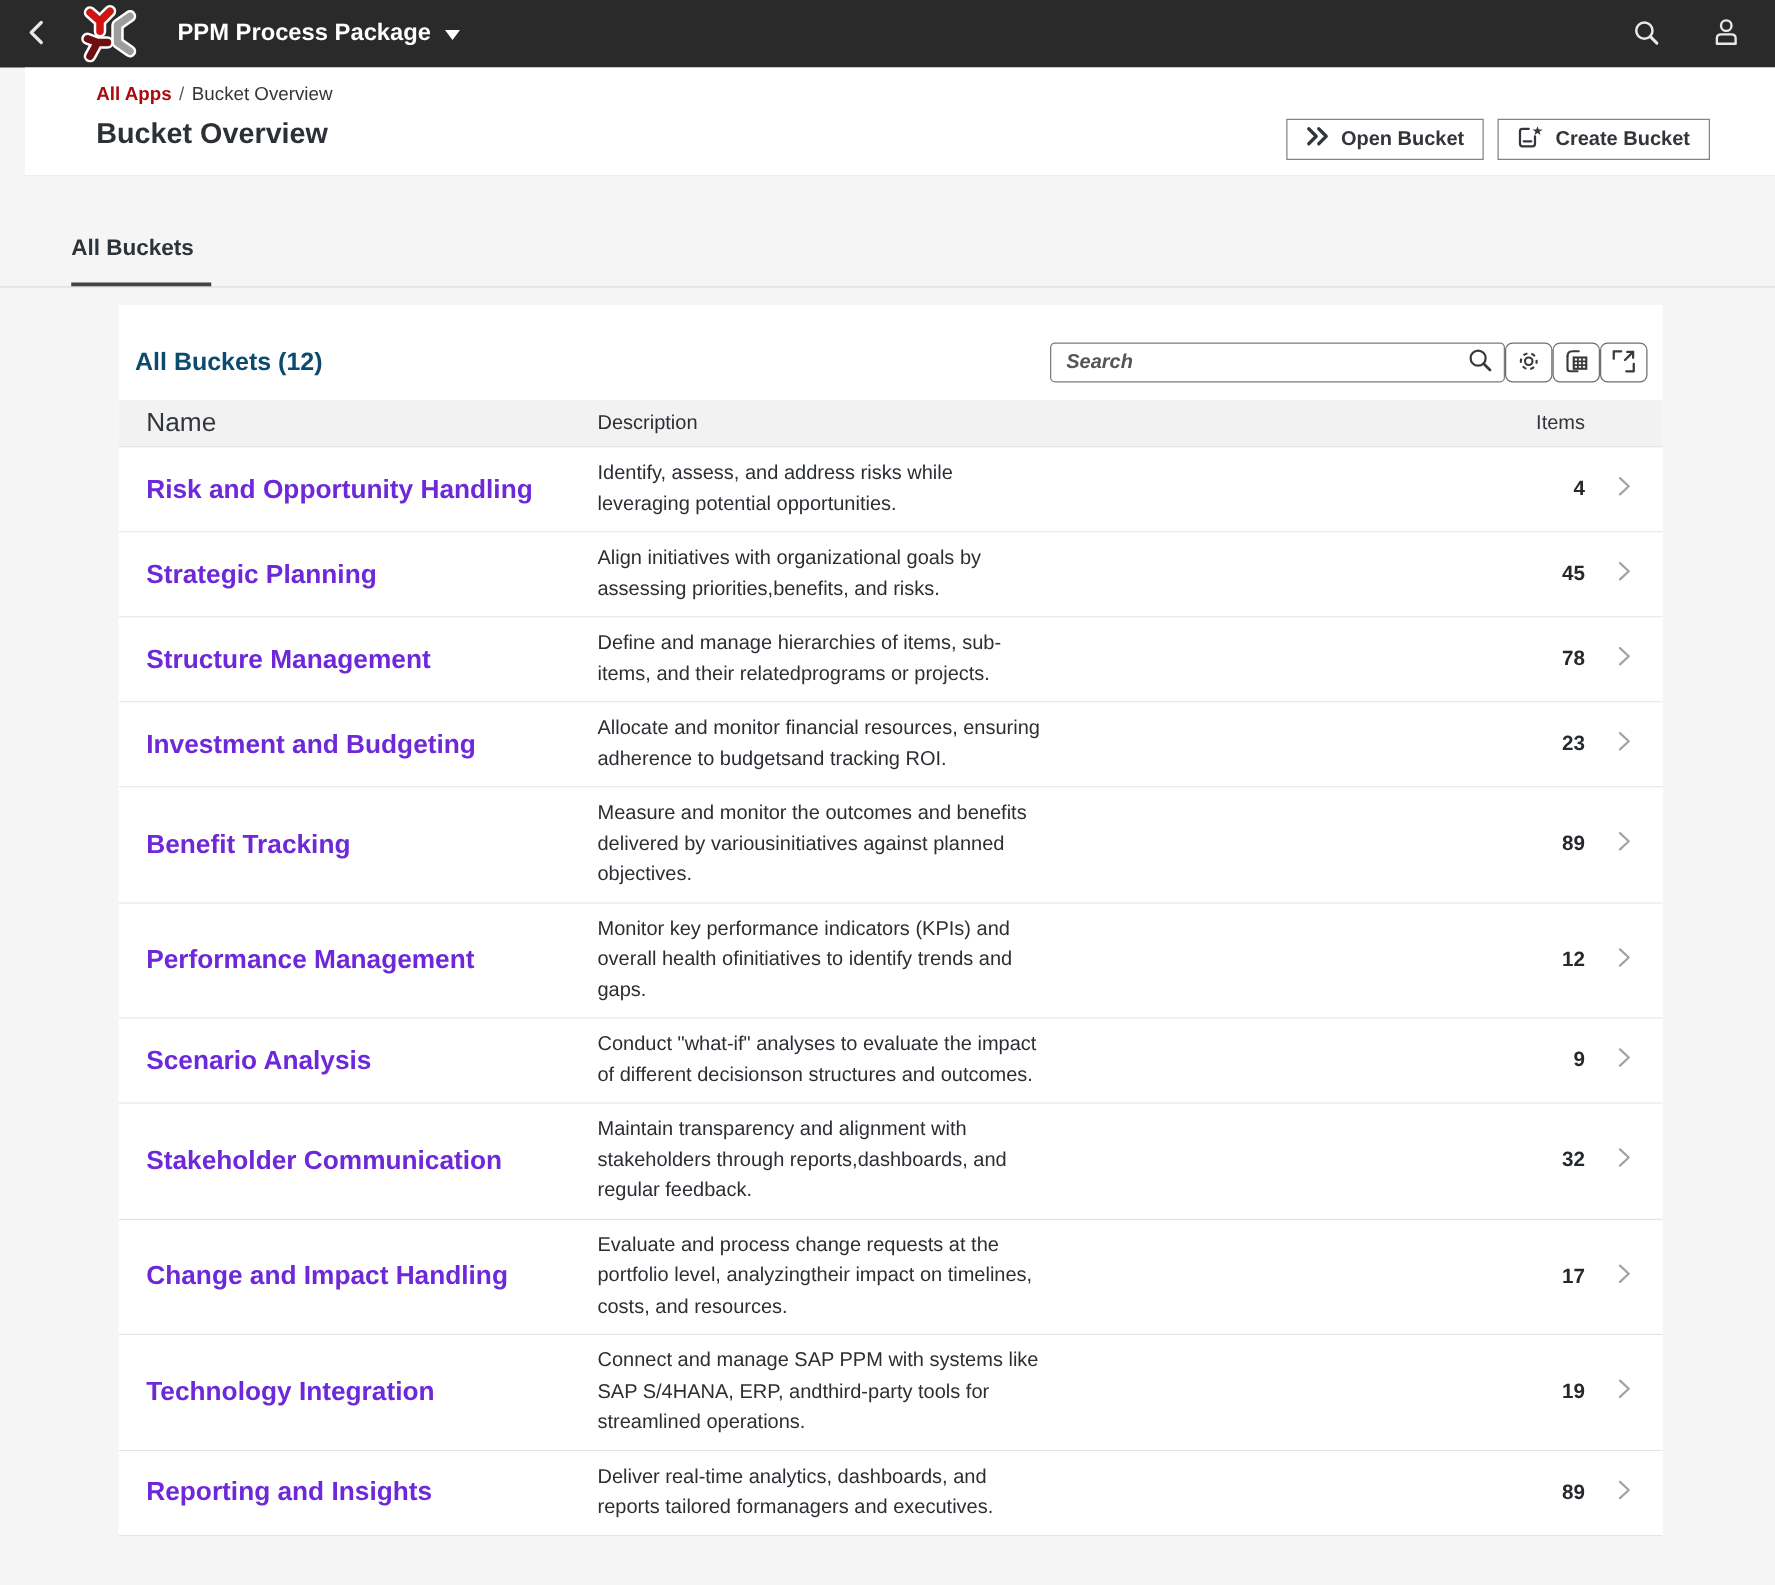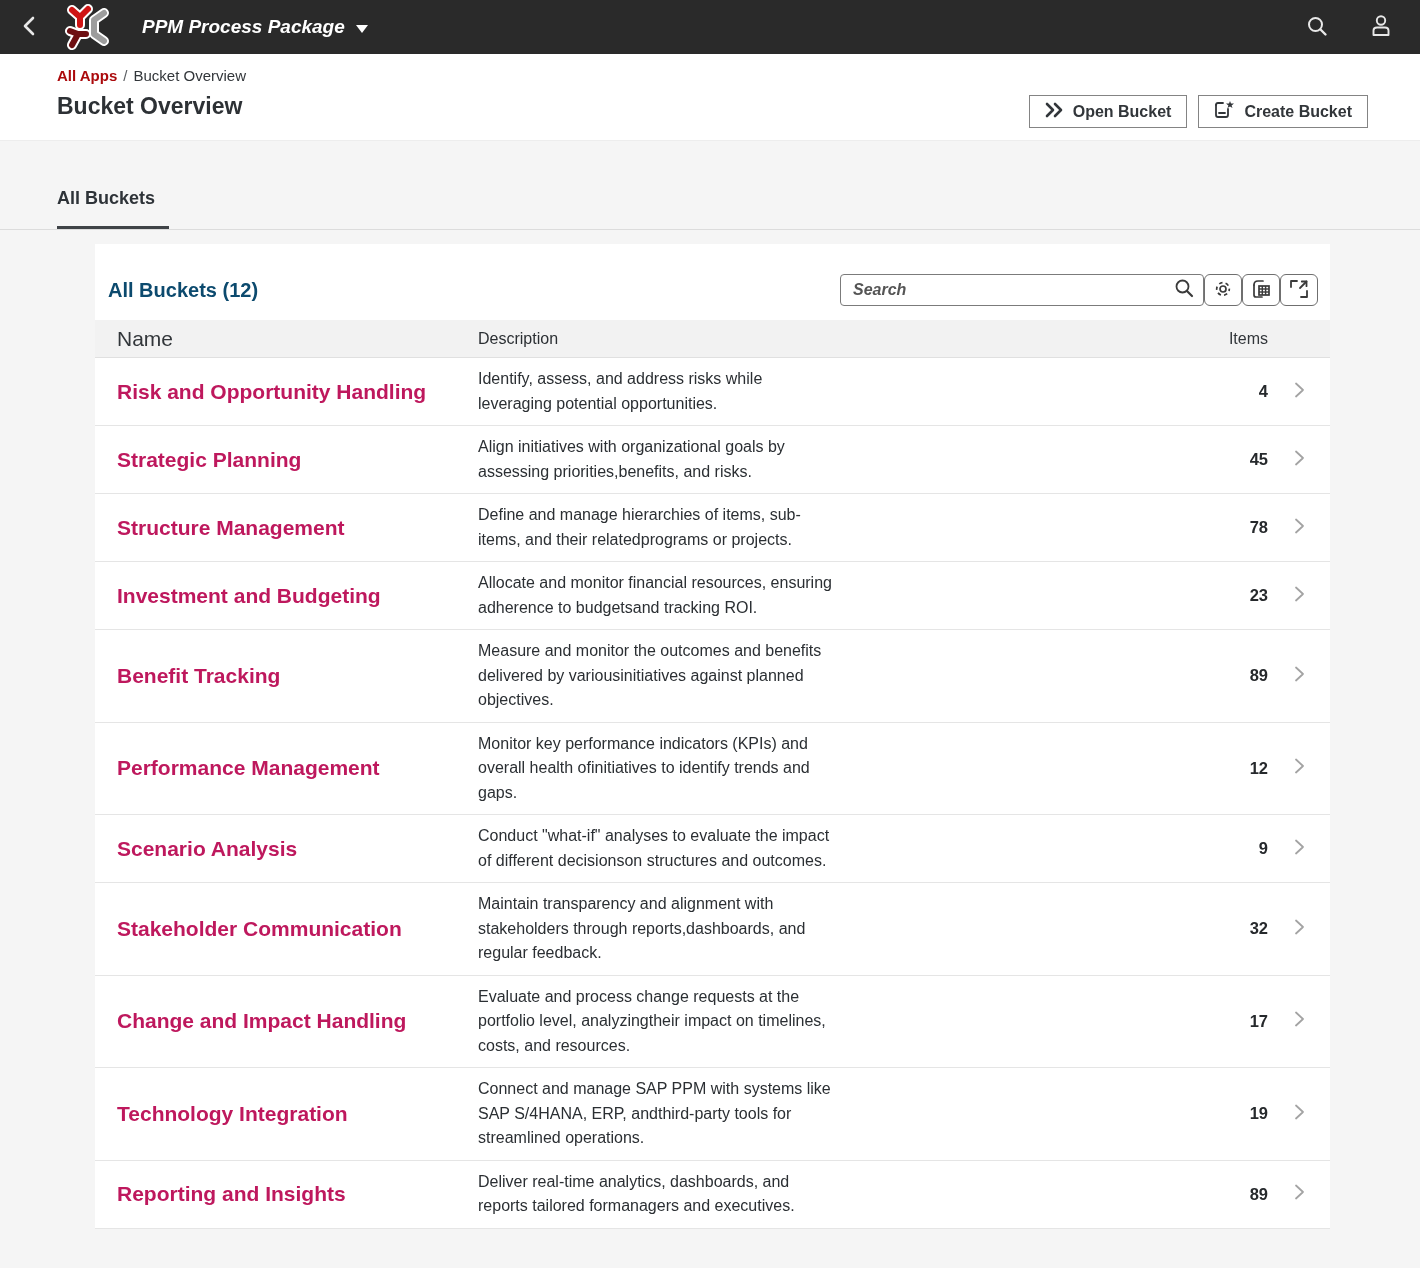--- a/index.html
+++ b/index.html
@@ -11,41 +11,41 @@
     height: 1268px;
     overflow: hidden;
   }
   
   .topbar {
     height: 54px;
     background: #2a2a2a;
     display: flex;
     align-items: center;
     padding-right: 24px;
-    font-style: italic;
   }
   .back-btn {
     width: 58px; height: 54px;
     display: flex; align-items: center; justify-content: center;
     cursor: pointer; background: none; border: none;
   }
   .logo { width: 52px; height: 46px; margin-left: 6px; }
   .shell-title {
     color: #fff; font-size: 19px; font-weight: 700;
     margin-left: 26px; display: flex; align-items: center; gap: 11px;
     cursor: pointer;
   }
   .shell-icons { margin-left: auto; display: flex; align-items: center; gap: 34px; }
   .shell-icon-btn { background: none; border: none; cursor: pointer; display: flex; padding: 4px; }
   
   .page-header {
     background: #fff;
     padding: 13px 64px 20px 57px;
     position: relative;
     border-bottom: 1px solid #ededed;
+    margin-left: 20px;
   }
   .breadcrumb { font-size: 15px; display: flex; gap: 6px; align-items: baseline; }
   .breadcrumb .bc-link { color: #ab0a0c; font-weight: 700; text-decoration: none; cursor: pointer; }
   .breadcrumb .bc-sep { color: #5a5e62; }
   .breadcrumb .bc-current { color: #32363a; }
   .page-title { font-size: 23px; font-weight: 700; color: #2d3135; margin-top: 9px; }
   .header-actions { position: absolute; right: 52px; top: 41px; display: flex; gap: 11px; }
   .hdr-btn {
     height: 33px; padding: 0 15px;
     background: #fff; border: 1px solid #848484; border-radius: 0;
@@ -95,21 +95,21 @@
     background: #f2f2f2; height: 38px;
     font-size: 15px; color: #32363a;
     border-bottom: 1px solid #e0e0e0;
   }
   .trow {
     display: flex; align-items: center;
     border-bottom: 1px solid #e5e5e5;
     background: #fff; cursor: pointer;
   }
   .cell-name { width: 383px; padding-left: 22px; font-size: 21px; }
-  .trow .cell-name { font-weight: 600; color: #be185d; }
+  .trow .cell-name { font-weight: 600; color: #6d28d9; }
   .cell-desc { width: 392px; padding: 9px 30px 9px 0; font-size: 16px; line-height: 24.5px; color: #2b2f33; }
   .cell-items { margin-left: auto; width: 90px; text-align: right; font-size: 16px; }
   .trow .cell-items { font-weight: 700; font-size: 16.5px; color: #26292c; }
   .cell-chev { width: 62px; display: flex; align-items: center; justify-content: center; }
   .thead .cell-desc { padding: 0 30px 0 0; line-height: normal; }
 </style>
 </head>
 <body>
 
 <div class="topbar">

